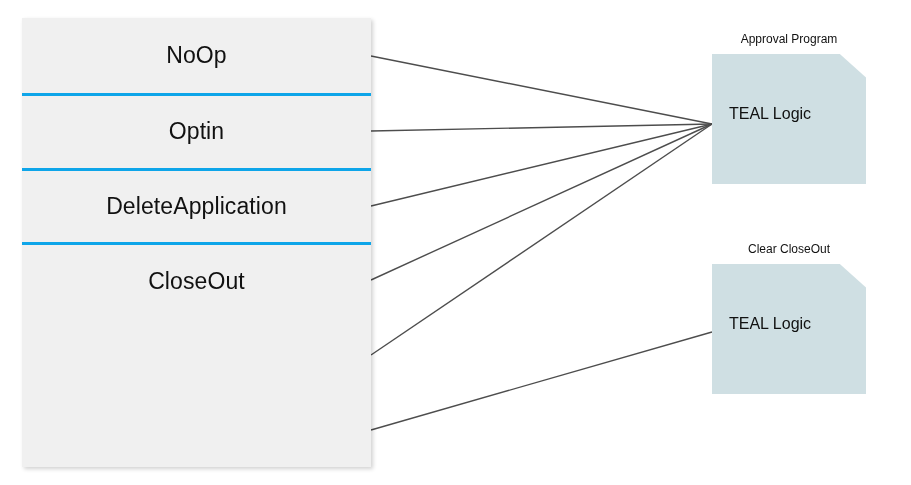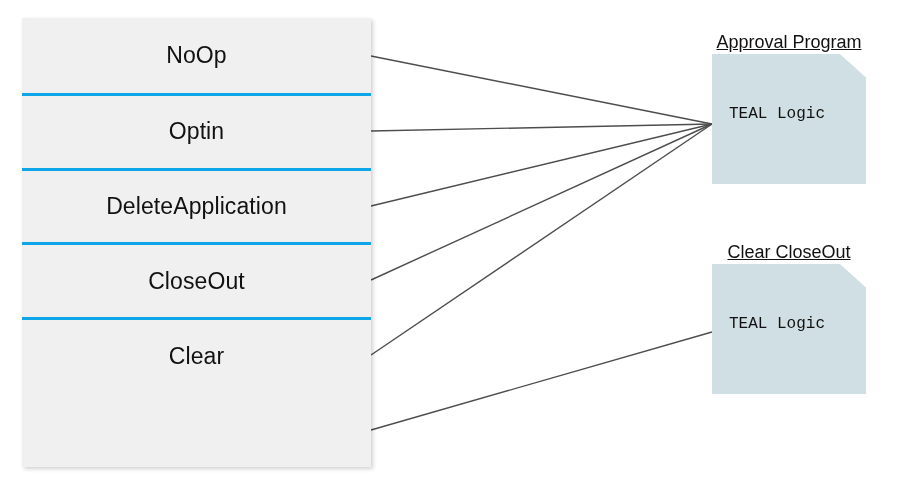--- a/index.html
+++ b/index.html
@@ -69,35 +69,33 @@
   .program-group {
     position: absolute;
     z-index: 4;
   }
   .program-title {
     position: absolute;
     left: 0;
     top: 0;
     width: 154px;
     text-align: center;
-    font-size: 18px;
+    font-size: 12px;
     color: #111111;
     white-space: nowrap;
-    text-decoration: underline;
   }
   .program-box {
     position: absolute;
     left: 0;
     top: 22px;
     width: 154px;
     height: 130px;
     background: #cfdfe3;
     clip-path: polygon(0 0, 83% 0, 100% 18%, 100% 100%, 0 100%);
     filter: drop-shadow(2px 2px 3px rgba(0,0,0,0.22));
-    font-family: Liberation Mono, monospace;
   }
   .program-box .box-label {
     position: absolute;
     left: 17px;
     top: 51px;
     font-size: 16px;
     color: #111111;
     white-space: nowrap;
   }
 
@@ -124,23 +122,20 @@
       </div>
       <div class="oncomplete-row">
         <span class="row-label">Optin</span>
       </div>
       <div class="oncomplete-row">
         <span class="row-label">DeleteApplication</span>
       </div>
       <div class="oncomplete-row">
         <span class="row-label">CloseOut</span>
       </div>
-      <div class="oncomplete-row">
-        <span class="row-label">Clear</span>
-      </div>
     </div>
 
   <div class="program-group" id="approval-program-group">
     <div class="program-title">Approval Program</div>
     <div class="program-box">
       <span class="box-label">TEAL Logic</span>
     </div>
   </div>
 
   <div class="program-group" id="clear-program-group">

